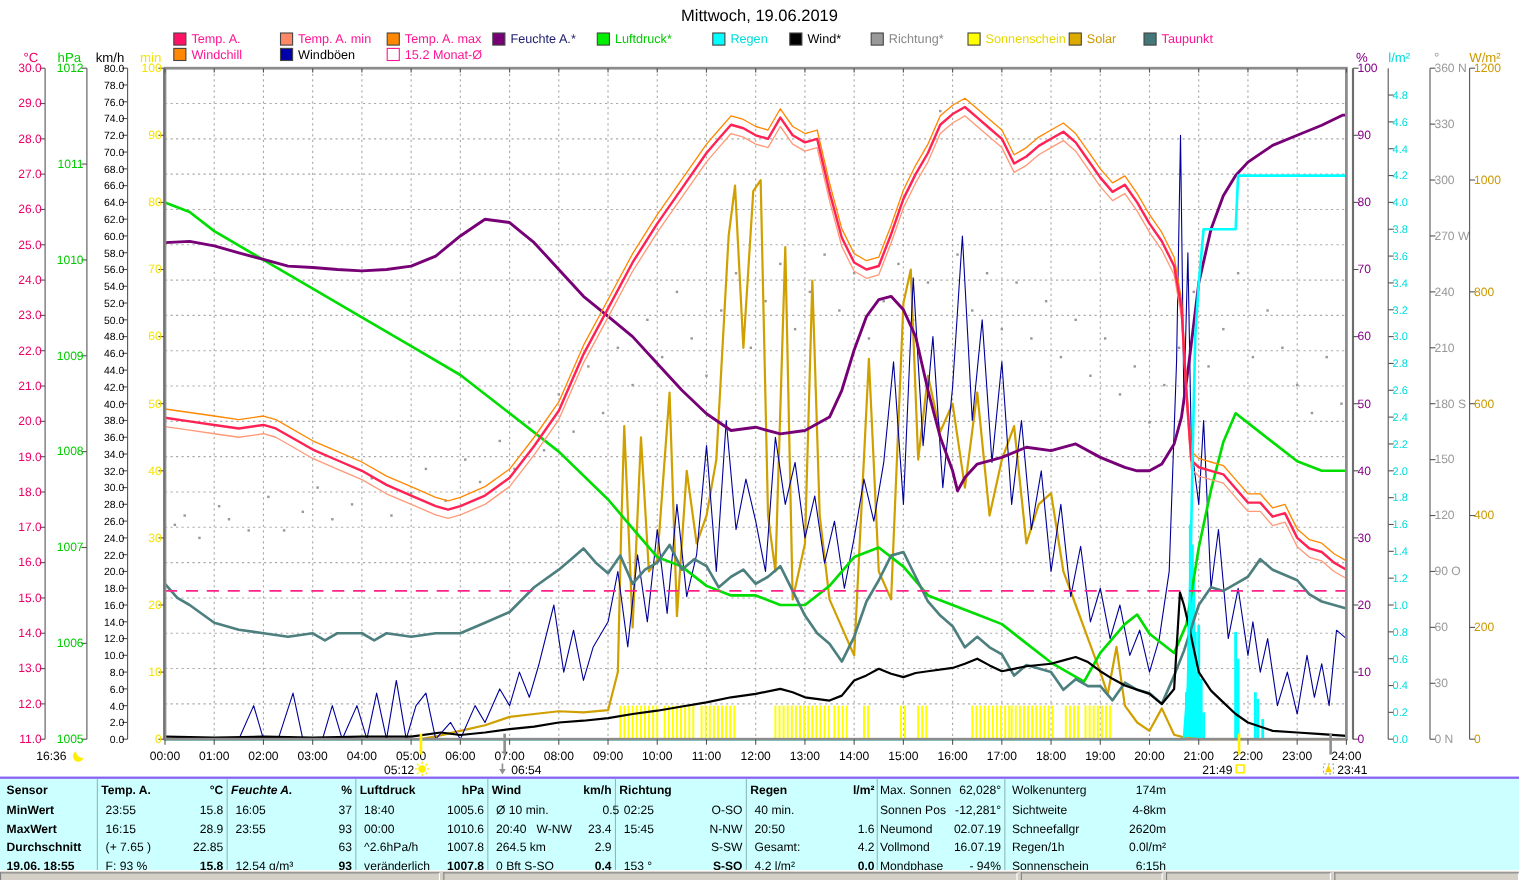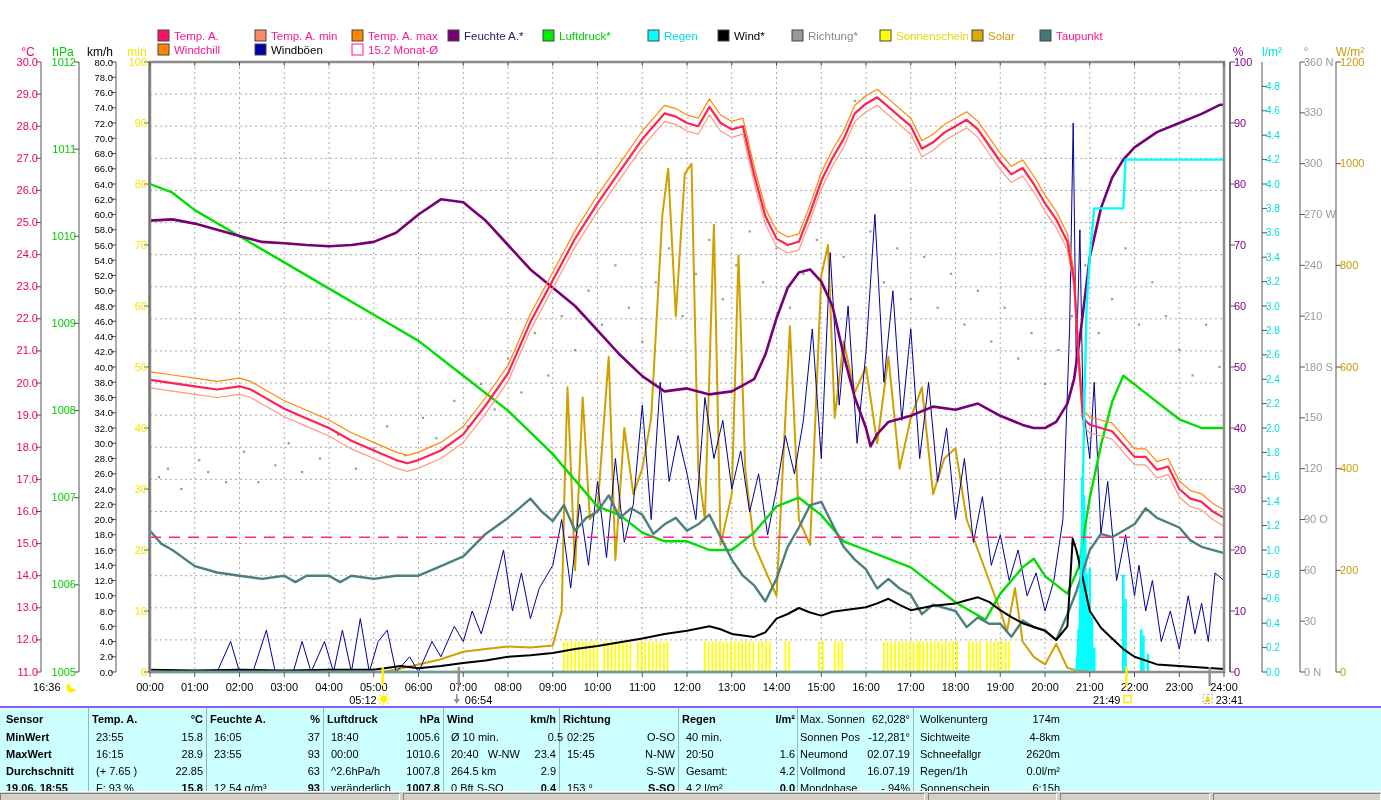--- a/index.html
+++ b/index.html
@@ -14,20 +14,21 @@
   .tb{font-weight:bold;}
   .tsep{position:absolute;top:0;width:1px;height:85px;background:#8fb8b8;}
   #status-bar{position:absolute;left:0;top:791px;width:1381px;height:9px;background:#d4d0c8;
         border-top:1px solid #fff;}
   .sseg{position:absolute;top:1px;height:7px;border:1px solid #808080;border-bottom-color:#fff;border-right-color:#fff;}
 </style>
 </head>
 <body>
 
 <div class="page">
+  <div id="chart-title">Mittwoch, 19.06.2019</div>
   <svg id="chart-svg" width="1381" height="706" viewBox="0 0 1381 706">
       <rect x="150" y="62" width="1074" height="610" fill="#ffffff"></rect>
       <g stroke="#aaaaaa" stroke-width="1" stroke-dasharray="2 3">
         <line x1="194.75" y1="62" x2="194.75" y2="672"></line>
         <line x1="239.5" y1="62" x2="239.5" y2="672"></line>
         <line x1="284.25" y1="62" x2="284.25" y2="672"></line>
         <line x1="329" y1="62" x2="329" y2="672"></line>
         <line x1="373.75" y1="62" x2="373.75" y2="672"></line>
         <line x1="418.5" y1="62" x2="418.5" y2="672"></line>
         <line x1="463.25" y1="62" x2="463.25" y2="672"></line>
@@ -754,21 +755,21 @@
       <div class="tcell tb" style="left: 92px; top: 4px;">Temp. A.</div>
       <div class="tcell tb" style="right: 1178px; top: 4px;">°C</div>
       <div class="tcell" style="left: 96px; top: 22px;">23:55</div>
       <div class="tcell" style="right: 1178px; top: 22px;">15.8</div>
       <div class="tcell" style="left: 96px; top: 39px;">16:15</div>
       <div class="tcell" style="right: 1178px; top: 39px;">28.9</div>
       <div class="tcell" style="left: 96px; top: 56px;">(+ 7.65 )</div>
       <div class="tcell" style="right: 1178px; top: 56px;">22.85</div>
       <div class="tcell" style="left: 96px; top: 73px;">F: 93 %</div>
       <div class="tcell tb" style="right: 1178px; top: 73px;">15.8</div>
-      <div class="tcell tb" style="left: 210px; top: 4px;">Feuchte A.</div>
+      <div class="tcell tb" style="left: 210px; top: 4px; font-style: italic;">Feuchte A.</div>
       <div class="tcell tb" style="right: 1061px; top: 4px;">%</div>
       <div class="tcell" style="left: 214px; top: 22px;">16:05</div>
       <div class="tcell" style="right: 1061px; top: 22px;">37</div>
       <div class="tcell" style="left: 214px; top: 39px;">23:55</div>
       <div class="tcell" style="right: 1061px; top: 39px;">93</div>
       <div class="tcell" style="right: 1061px; top: 56px; text-align: center;">63</div>
       <div class="tcell" style="left: 214px; top: 73px;">12.54 g/m³</div>
       <div class="tcell tb" style="right: 1061px; top: 73px;">93</div>
       <div class="tcell tb" style="left: 327px; top: 4px;">Luftdruck</div>
       <div class="tcell tb" style="right: 941px; top: 4px;">hPa</div>

